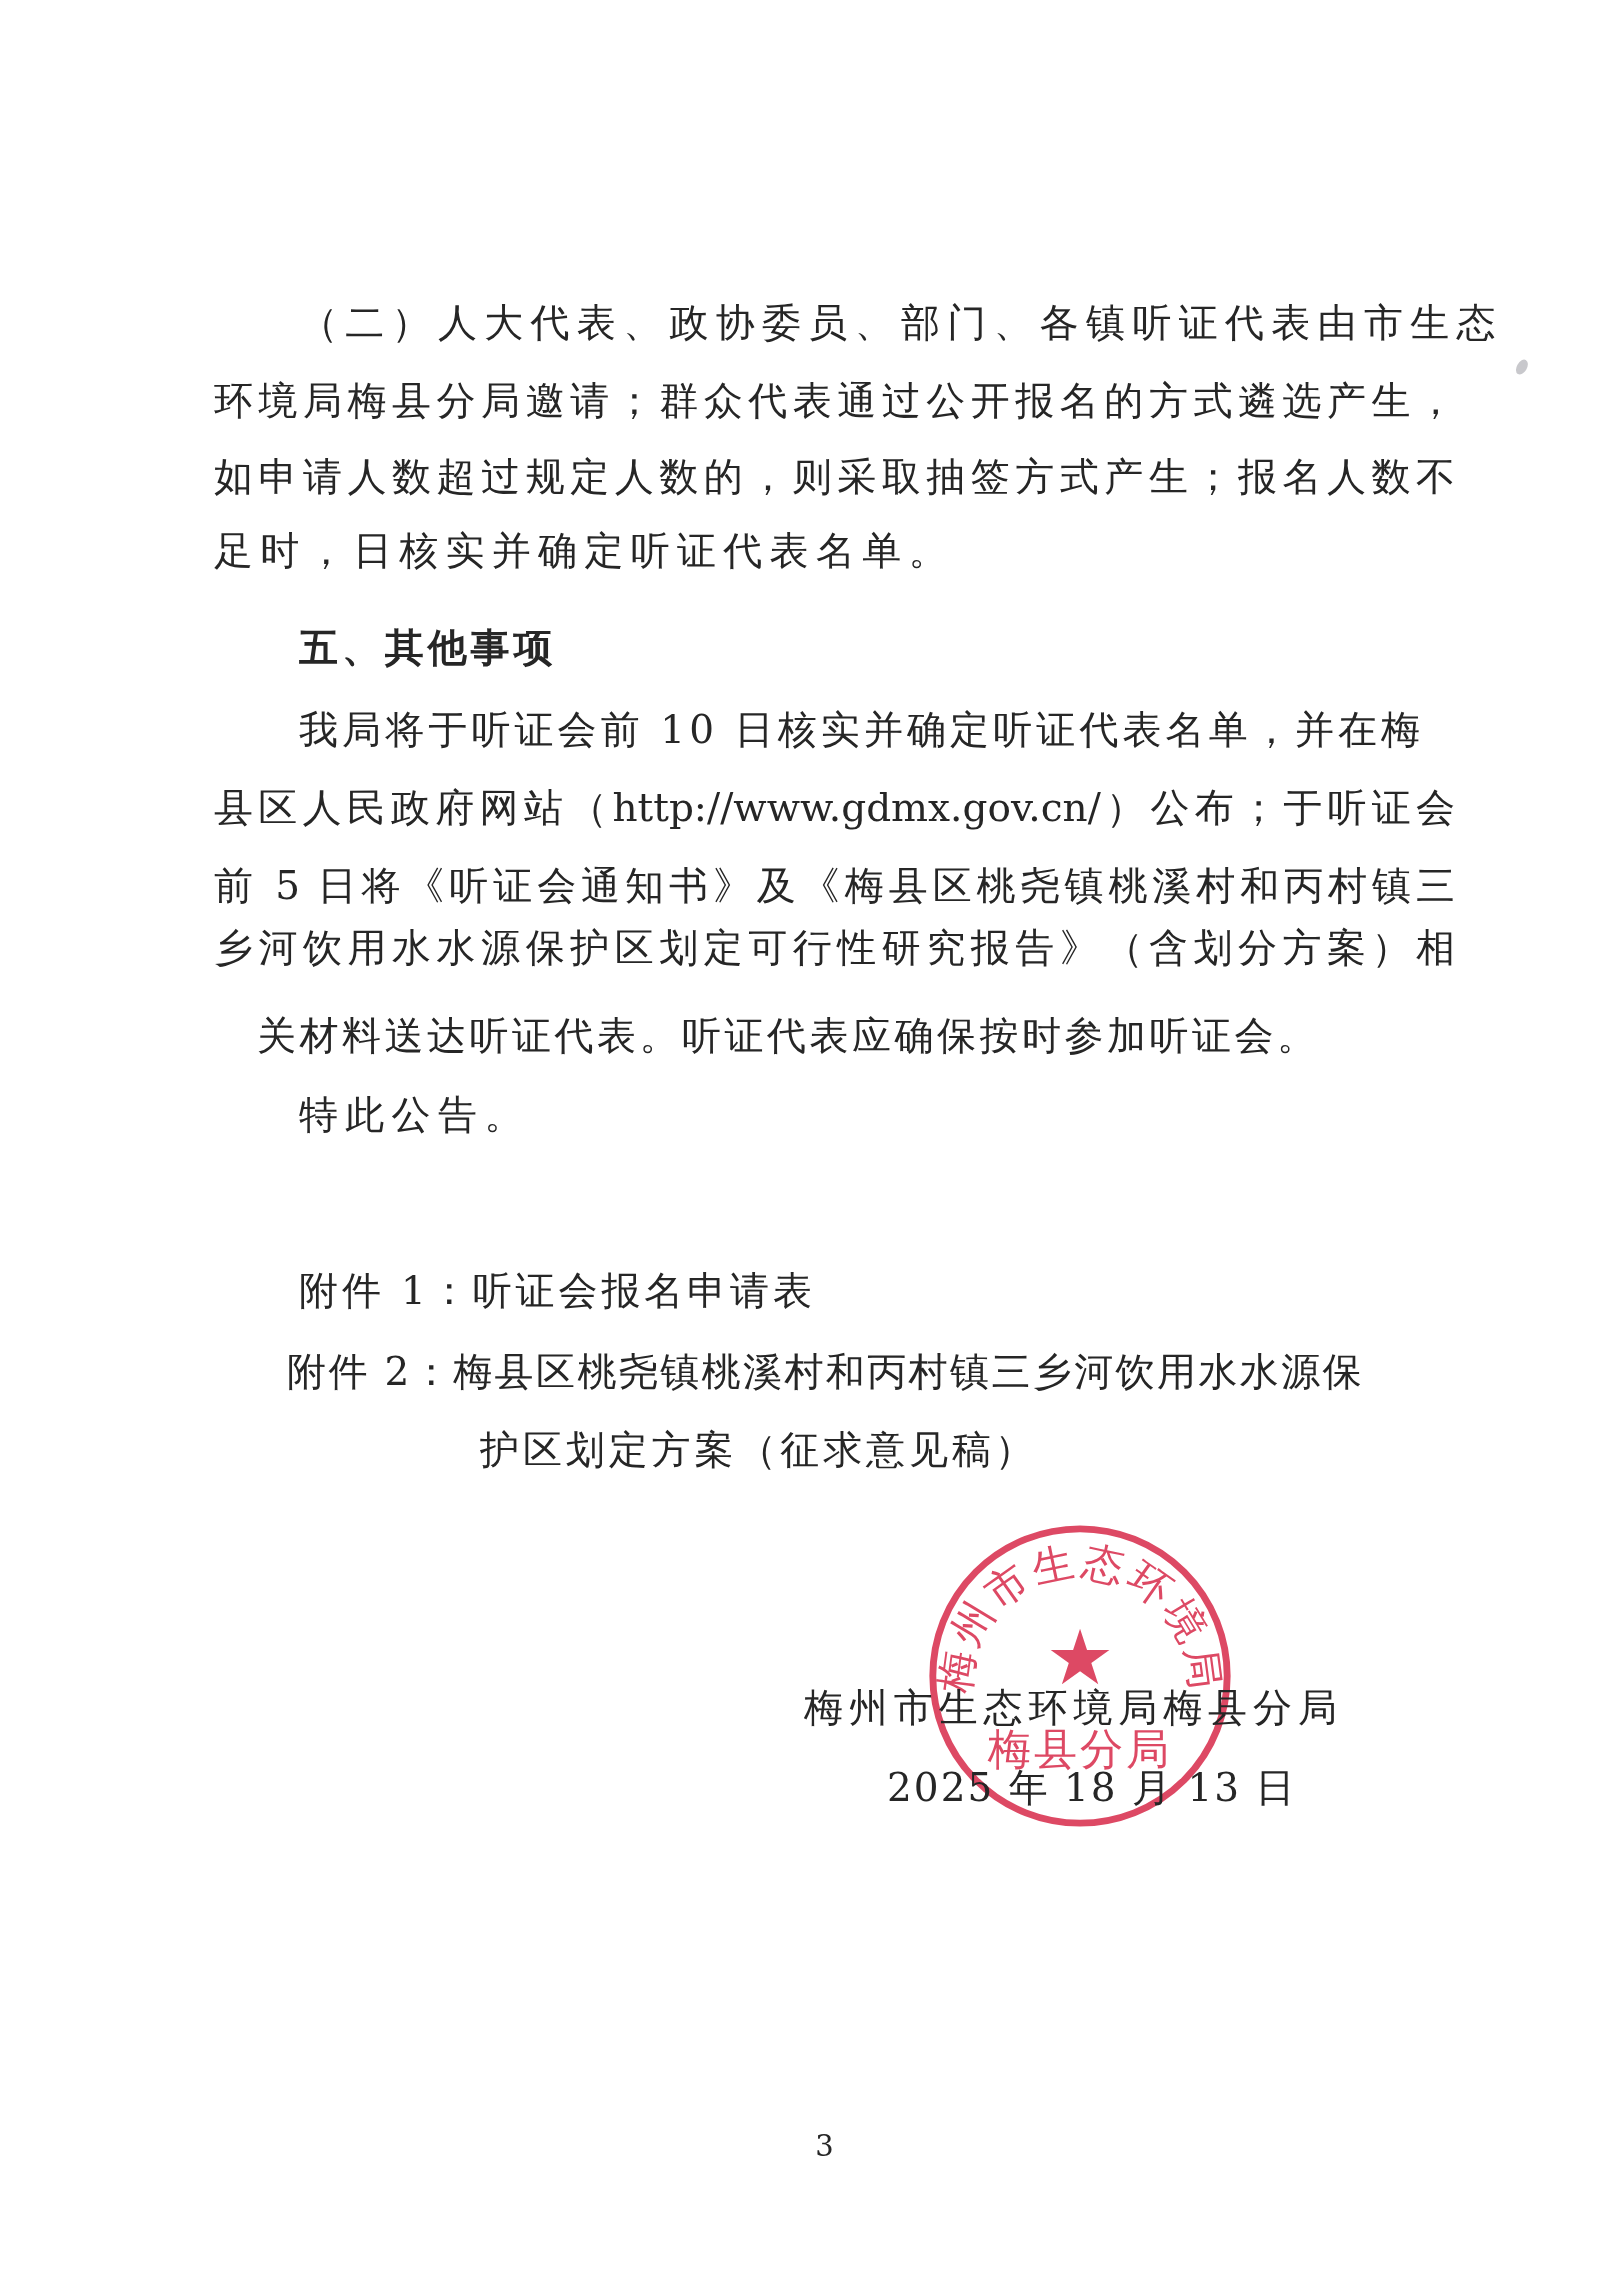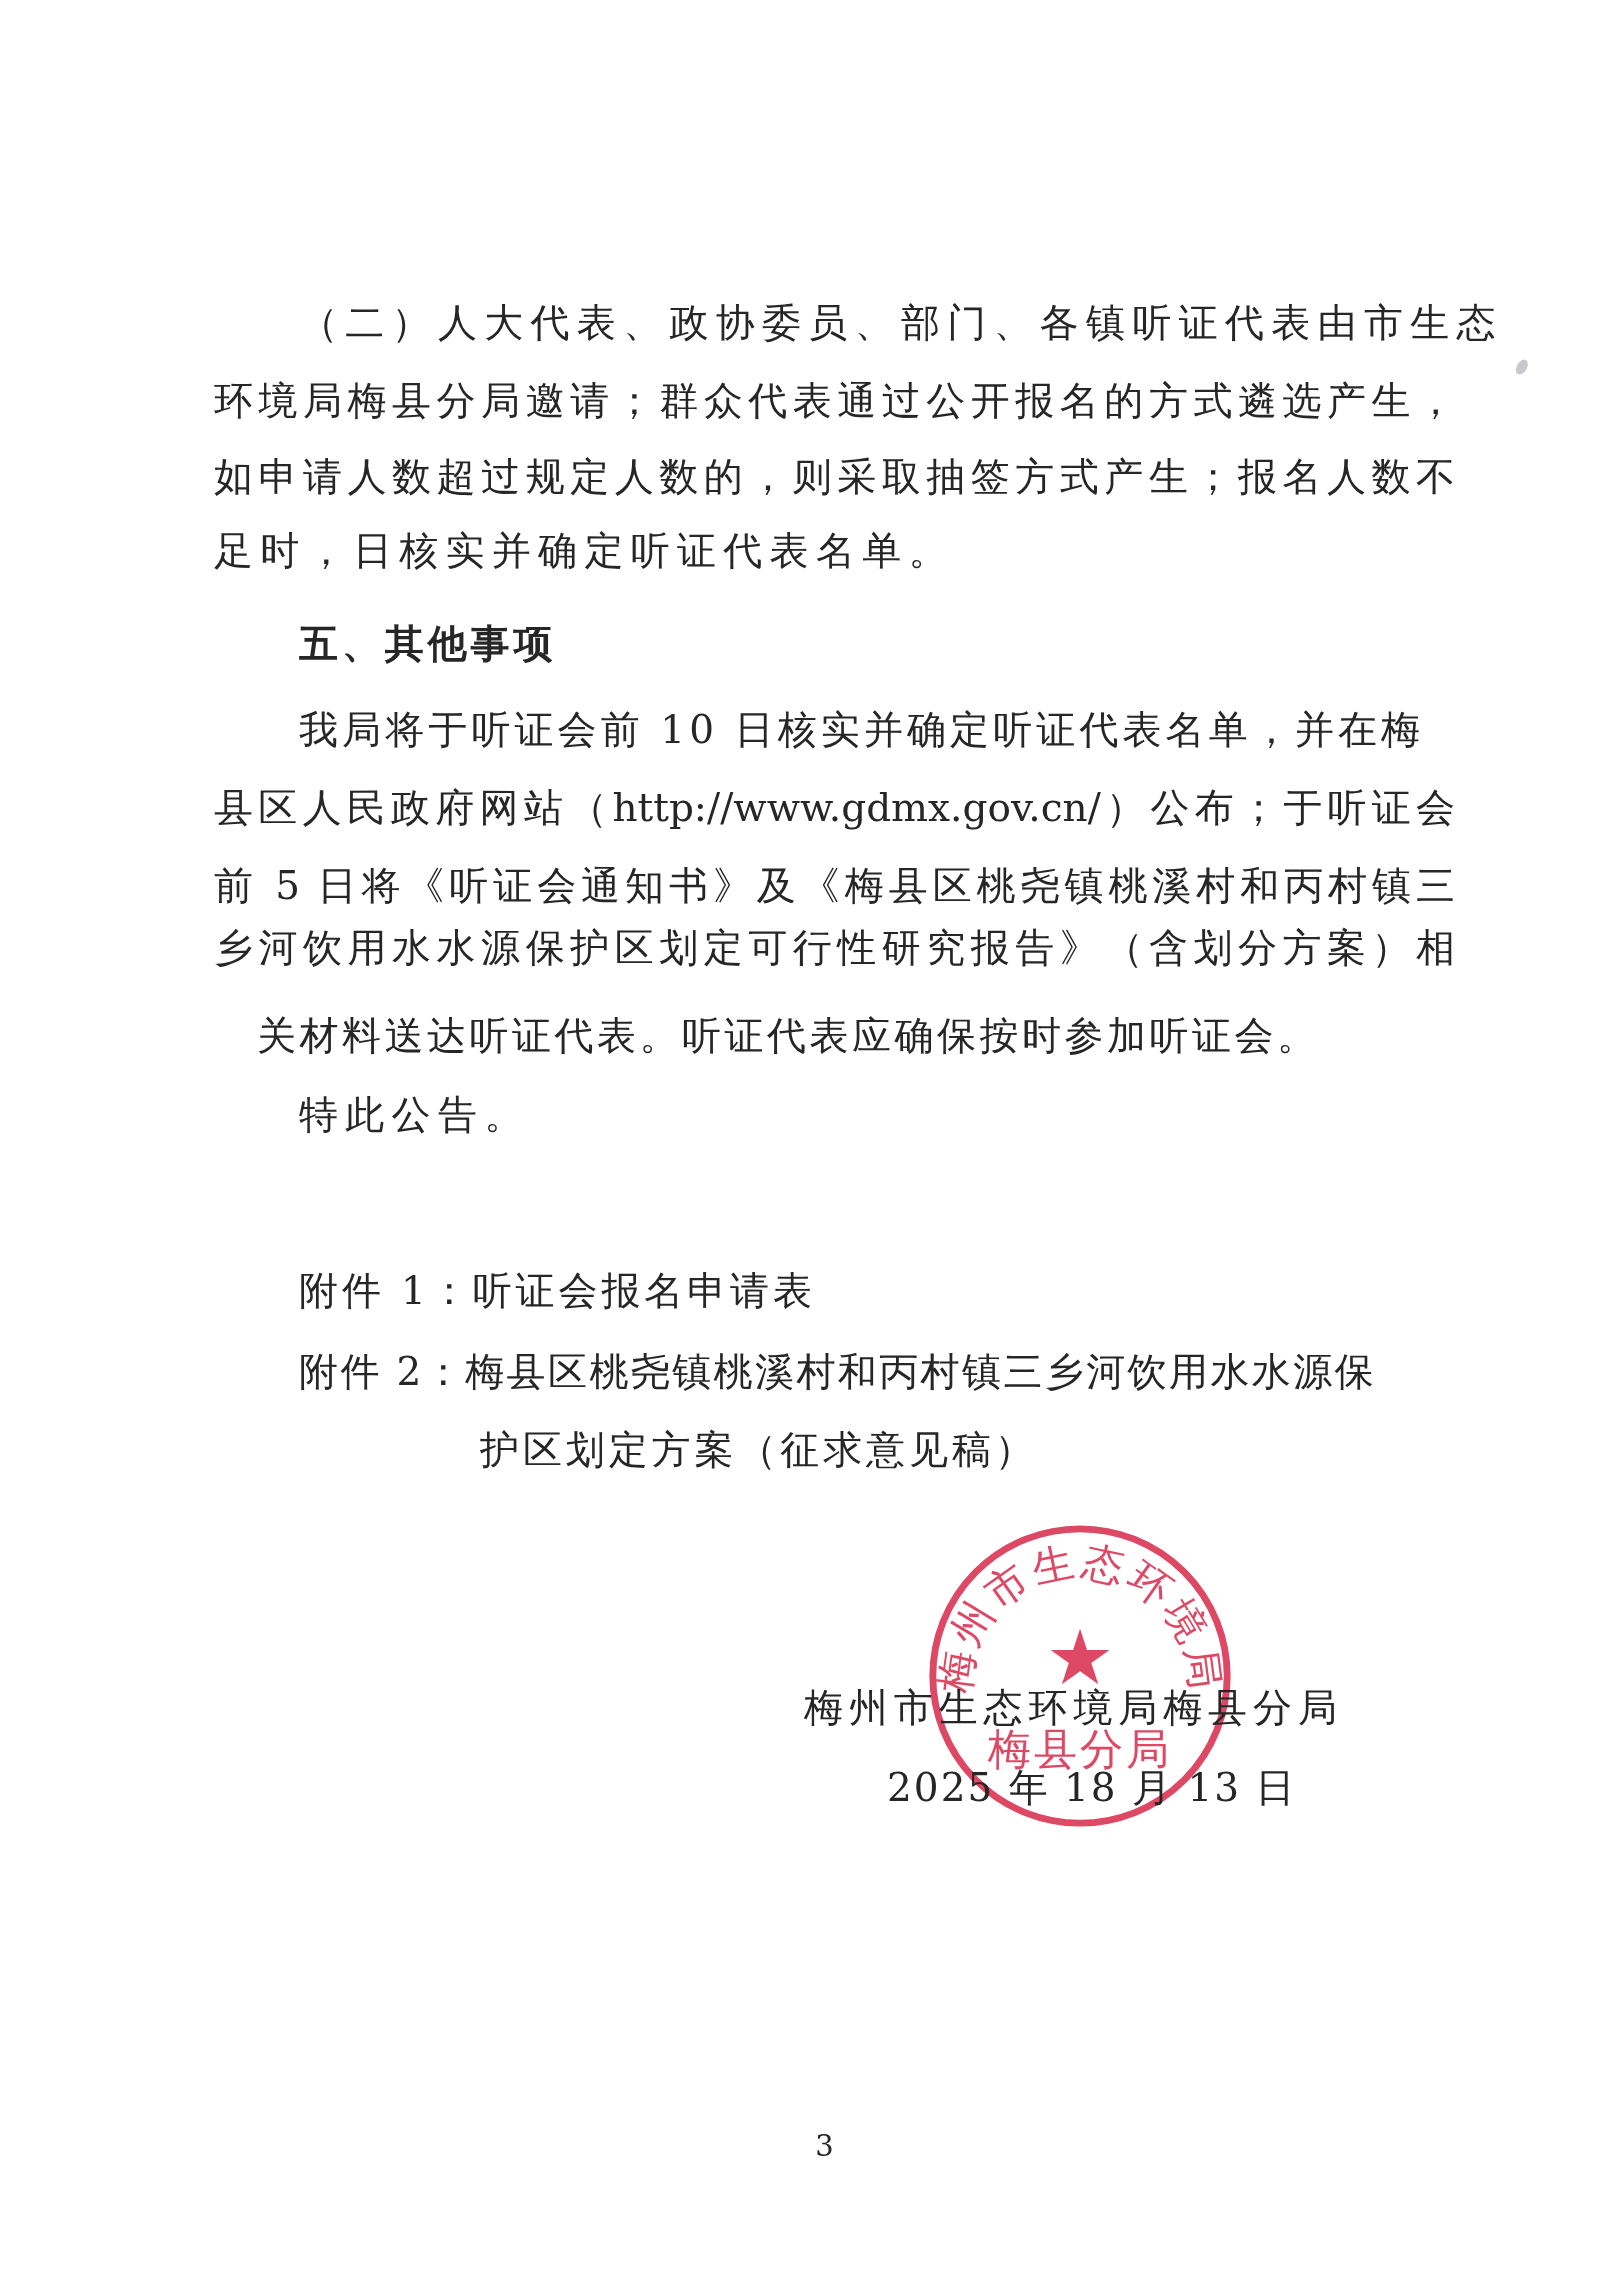--- a/index.html
+++ b/index.html
@@ -32,21 +32,21 @@
       left: 214px;
       width: 1241px;
       text-align: justify;
       text-align-last: justify;
       letter-spacing: 0;
     }
     .indent {
       left: 299px;
     }
     .heading {
-      font-family: Liberation Mono, monospace;
+      font-family: Liberation Serif, serif;
       font-weight: bold;
       letter-spacing: 3.9px;
     }
     .signature {
       position: absolute;
       font-size: 39px;
       line-height: 47px;
       white-space: nowrap;
       letter-spacing: 5.9px;
       z-index: 3;
@@ -96,21 +96,21 @@
   <div class="line justify" style="top:784px;">县区人民政府网站（http://www.gdmx.gov.cn/）公布；于听证会</div>
   <div class="line justify" style="top:862px;">前 5 日将《听证会通知书》及《梅县区桃尧镇桃溪村和丙村镇三</div>
   <div class="line justify" style="top:924px;">乡河饮用水水源保护区划定可行性研究报告》（含划分方案）相</div>
   <div class="line" style="left:214px; top:1012px; letter-spacing:3.5px;margin-left:43px;">关材料送达听证代表。听证代表应确保按时参加听证会。</div>
 
   <div class="line indent" style="top:1091px;">特此公告。</div>
 
   <div class="line" style="left:299px; top:1267px; letter-spacing:3.9px;">
     <span>附件 1：</span><span>听证会报名申请表</span>
   </div>
-  <div class="line" style="left:299px; top:1348px; letter-spacing:2.4px;">
+  <div class="line" style="left:287px; top:1348px; letter-spacing:2.4px;">
     <span>附件 2：</span><span>梅县区桃尧镇桃溪村和丙村镇三乡河饮用水水源保</span>
   </div>
   <div class="line" style="left:480px; top:1426px; letter-spacing:3.9px;">护区划定方案（征求意见稿）</div>
 
   <svg class="stamp" viewBox="0 0 320 320">
     <defs>
       <path id="sealArc" d="M 52 200 A 112 112 0 1 1 268 200"></path>
     </defs>
     <circle cx="160" cy="160" r="150" fill="none" stroke="#d9304f" stroke-width="7"></circle>
     <text font-size="42" fill="#d9304f" font-family="DejaVu Sans, sans-serif" letter-spacing="4">

